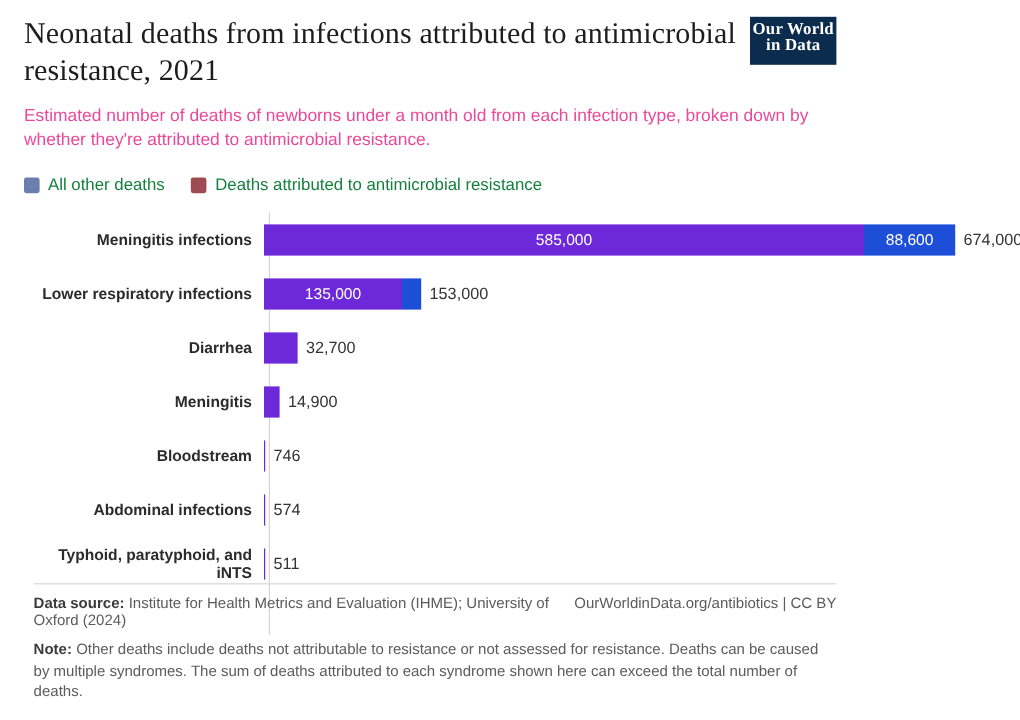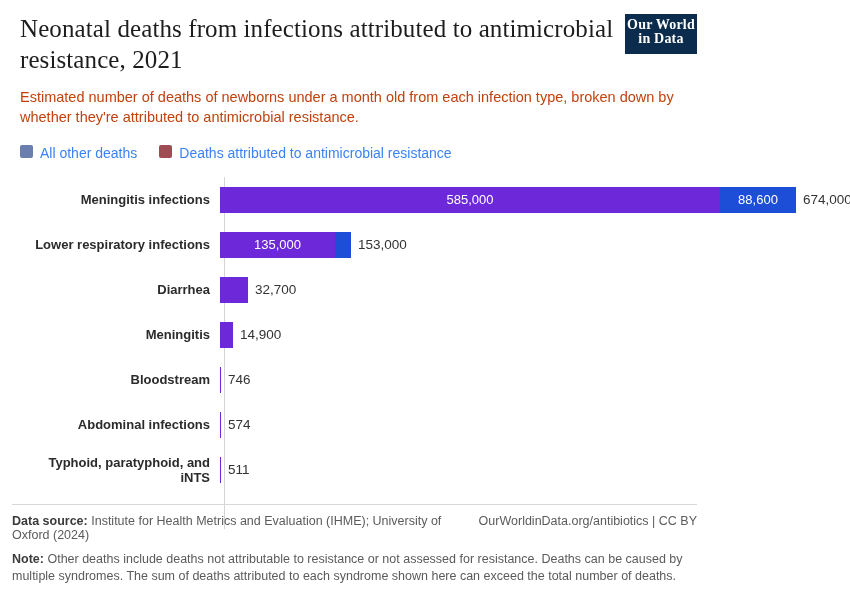--- a/index.html
+++ b/index.html
@@ -31,21 +31,21 @@
     line-height: 1.22;
     font-weight: 400;
     color: #1d1d1d;
     margin: 0;
     max-width: 720px;
     letter-spacing: .1px;
   }
   .subtitle {
     font-size: 14.5px;
     line-height: 1.38;
-    color: #c2410c;
+    color: #ec4899;
     margin-top: 12px;
     max-width: 790px;
   }
   .owid-logo {
     position: absolute;
     top: 0;
     right: 0;
     width: 72px;
     height: 40px;
     background: #0c2c4d;
@@ -63,24 +63,24 @@
   
   .legend {
     display: flex;
     align-items: center;
     gap: 22px;
     margin-top: 18px;
     margin-left: 0px;
   }
   .legend-item {
     display: flex;
-    align-items: flex-start;
+    align-items: flex-end;
     gap: 7px;
     font-size: 14px;
-    color: #3b82f6;
+    color: #15803d;
   }
   .legend-swatch {
     width: 13px;
     height: 13px;
     border-radius: 2px;
     display: inline-block;
   }
   
   .chart {
     position: relative;
@@ -133,21 +133,21 @@
   .bar-inner-label { padding: 0 4px; }
   .total-label {
     font-size: 13.5px;
     color: #333;
     padding-left: 7px;
     white-space: nowrap;
   }
   
   .footer {
     position: absolute;
-    left: 12px;
+    left: 28px;
     right: 20px;
     bottom: 14px;
   }
   .footer-rule {
     border-top: 1px solid #d8d8d8;
     margin-bottom: 9px;
   }
   .footer-line1 {
     display: flex;
     justify-content: space-between;

